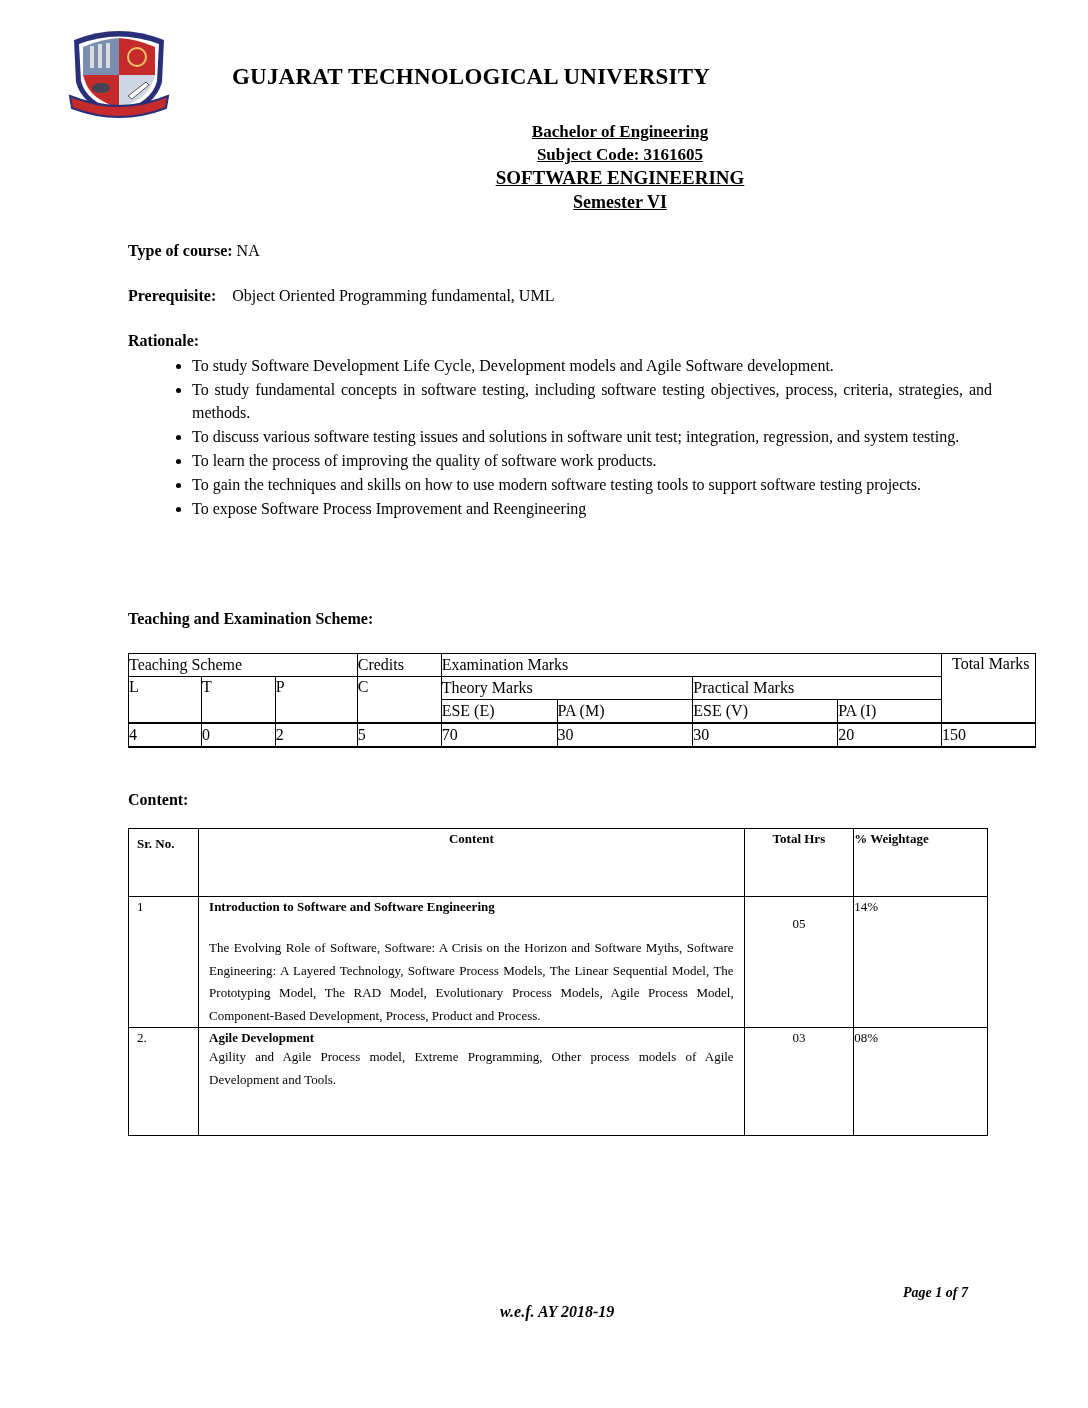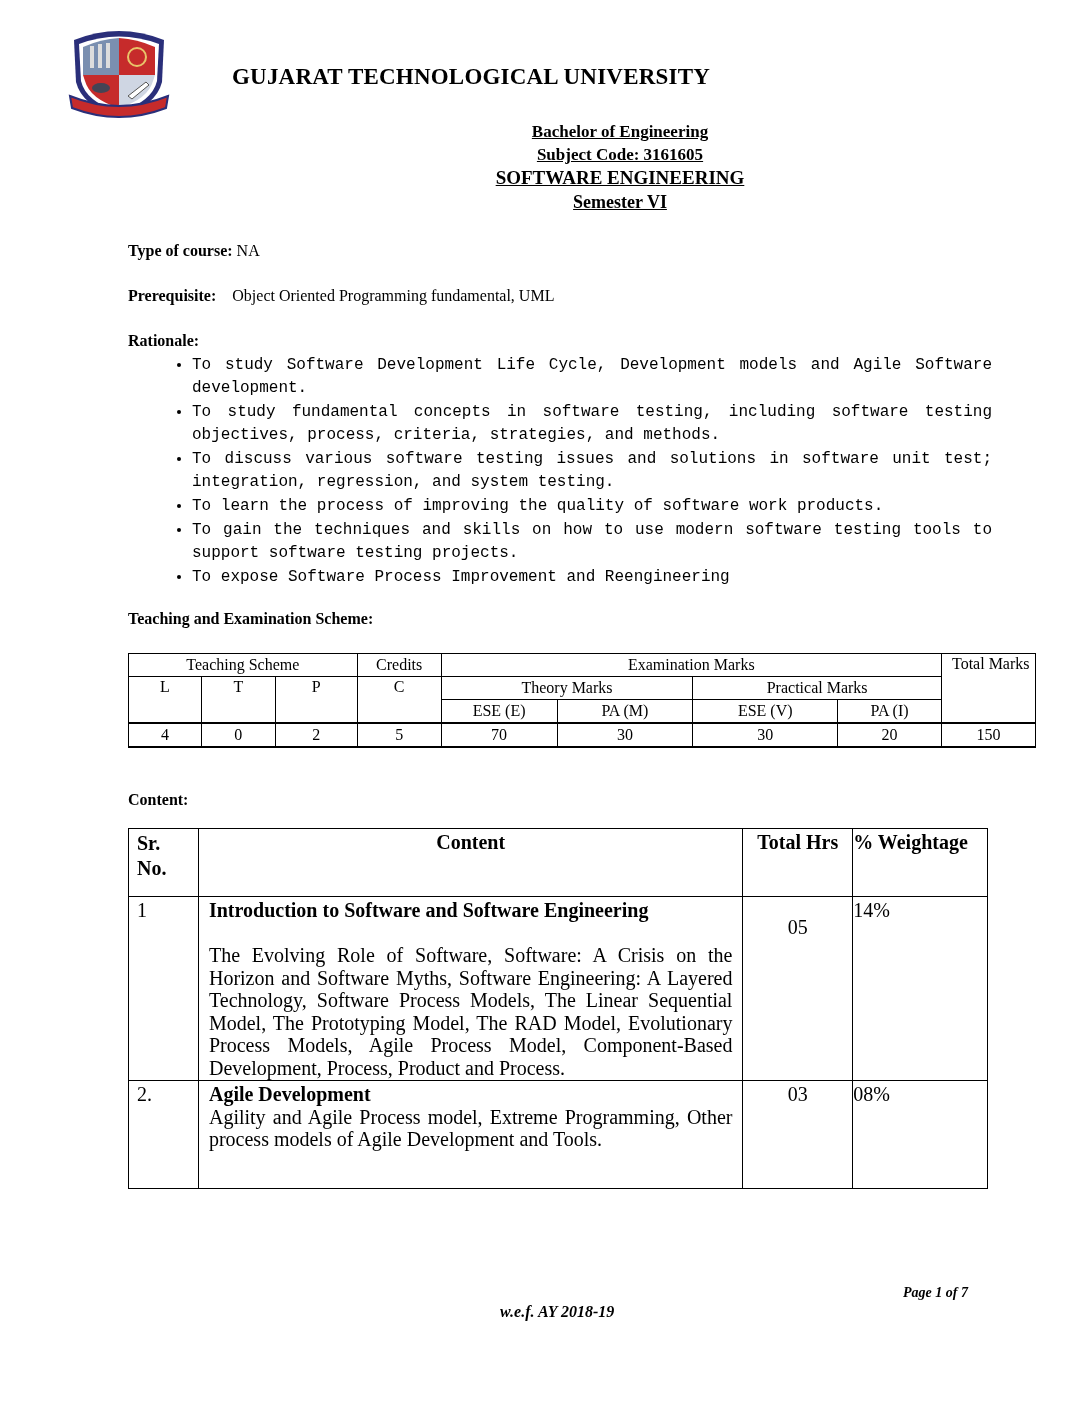--- a/index.html
+++ b/index.html
@@ -11,25 +11,25 @@
           font-size:23px; font-weight:bold; letter-spacing:0.2px; }
   .hdr { left:420px; width:400px; text-align:center; font-weight:bold;text-decoration:underline; }
   .h1 { top:122px; font-size:17px; }
   .h2 { top:145px; font-size:17px; }
   .h3 { top:167px; font-size:19px; }
   .h4 { top:192px; font-size:18px; }
   .line { left:128px; font-size:16px; }
   .b { font-weight:bold; }
   ul.rat { position:absolute; left:160px; top:354px; width:816px; margin:0; padding:0 0 0 32px;
            font-size:16px; line-height:23px; list-style:disc; }
-  ul.rat li { text-align:justify; margin:0 16px 1px 0;font-family:Liberation Mono, monospace; }
+  ul.rat li { text-align:justify; margin:0 16px 1px 0; }
   table { border-collapse:collapse; font-family:"Liberation Serif", serif; }
   .ts { position:absolute; left:128px; top:653px; width:908px; font-size:16px; }
-  .ts td { border:1px solid #000; text-align:center; padding:0; height:22px; line-height:20px; }
-  .ct { position:absolute; left:128px; top:828px; width:860px; font-size:20px; }
+  .ts td { border:1px solid #000; padding:0; height:22px; line-height:20px; }
+  .ct { position:absolute; left:128px; top:828px; width:860px; font-size:13px; }
   .ct td { border:1.5px solid #000; vertical-align:top; padding:0; }
   .ct .hd { font-weight:bold; height:68px; }
   .c1 { width:62px; padding-left:8px !important; }
   .c2 { width:544px; padding:0 10px !important; }
   .c3 { width:112px; text-align:center; }
   .c4 { width:136px; }
   .just { text-align:justify; line-height:22.6px; }
   .foot-page { left:903px; top:1285px; font-size:14px; font-style:italic; font-weight:bold; }
   .foot-wef { left:500px; top:1303px; font-size:16px; font-style:italic; font-weight:bold; }
 </style>

